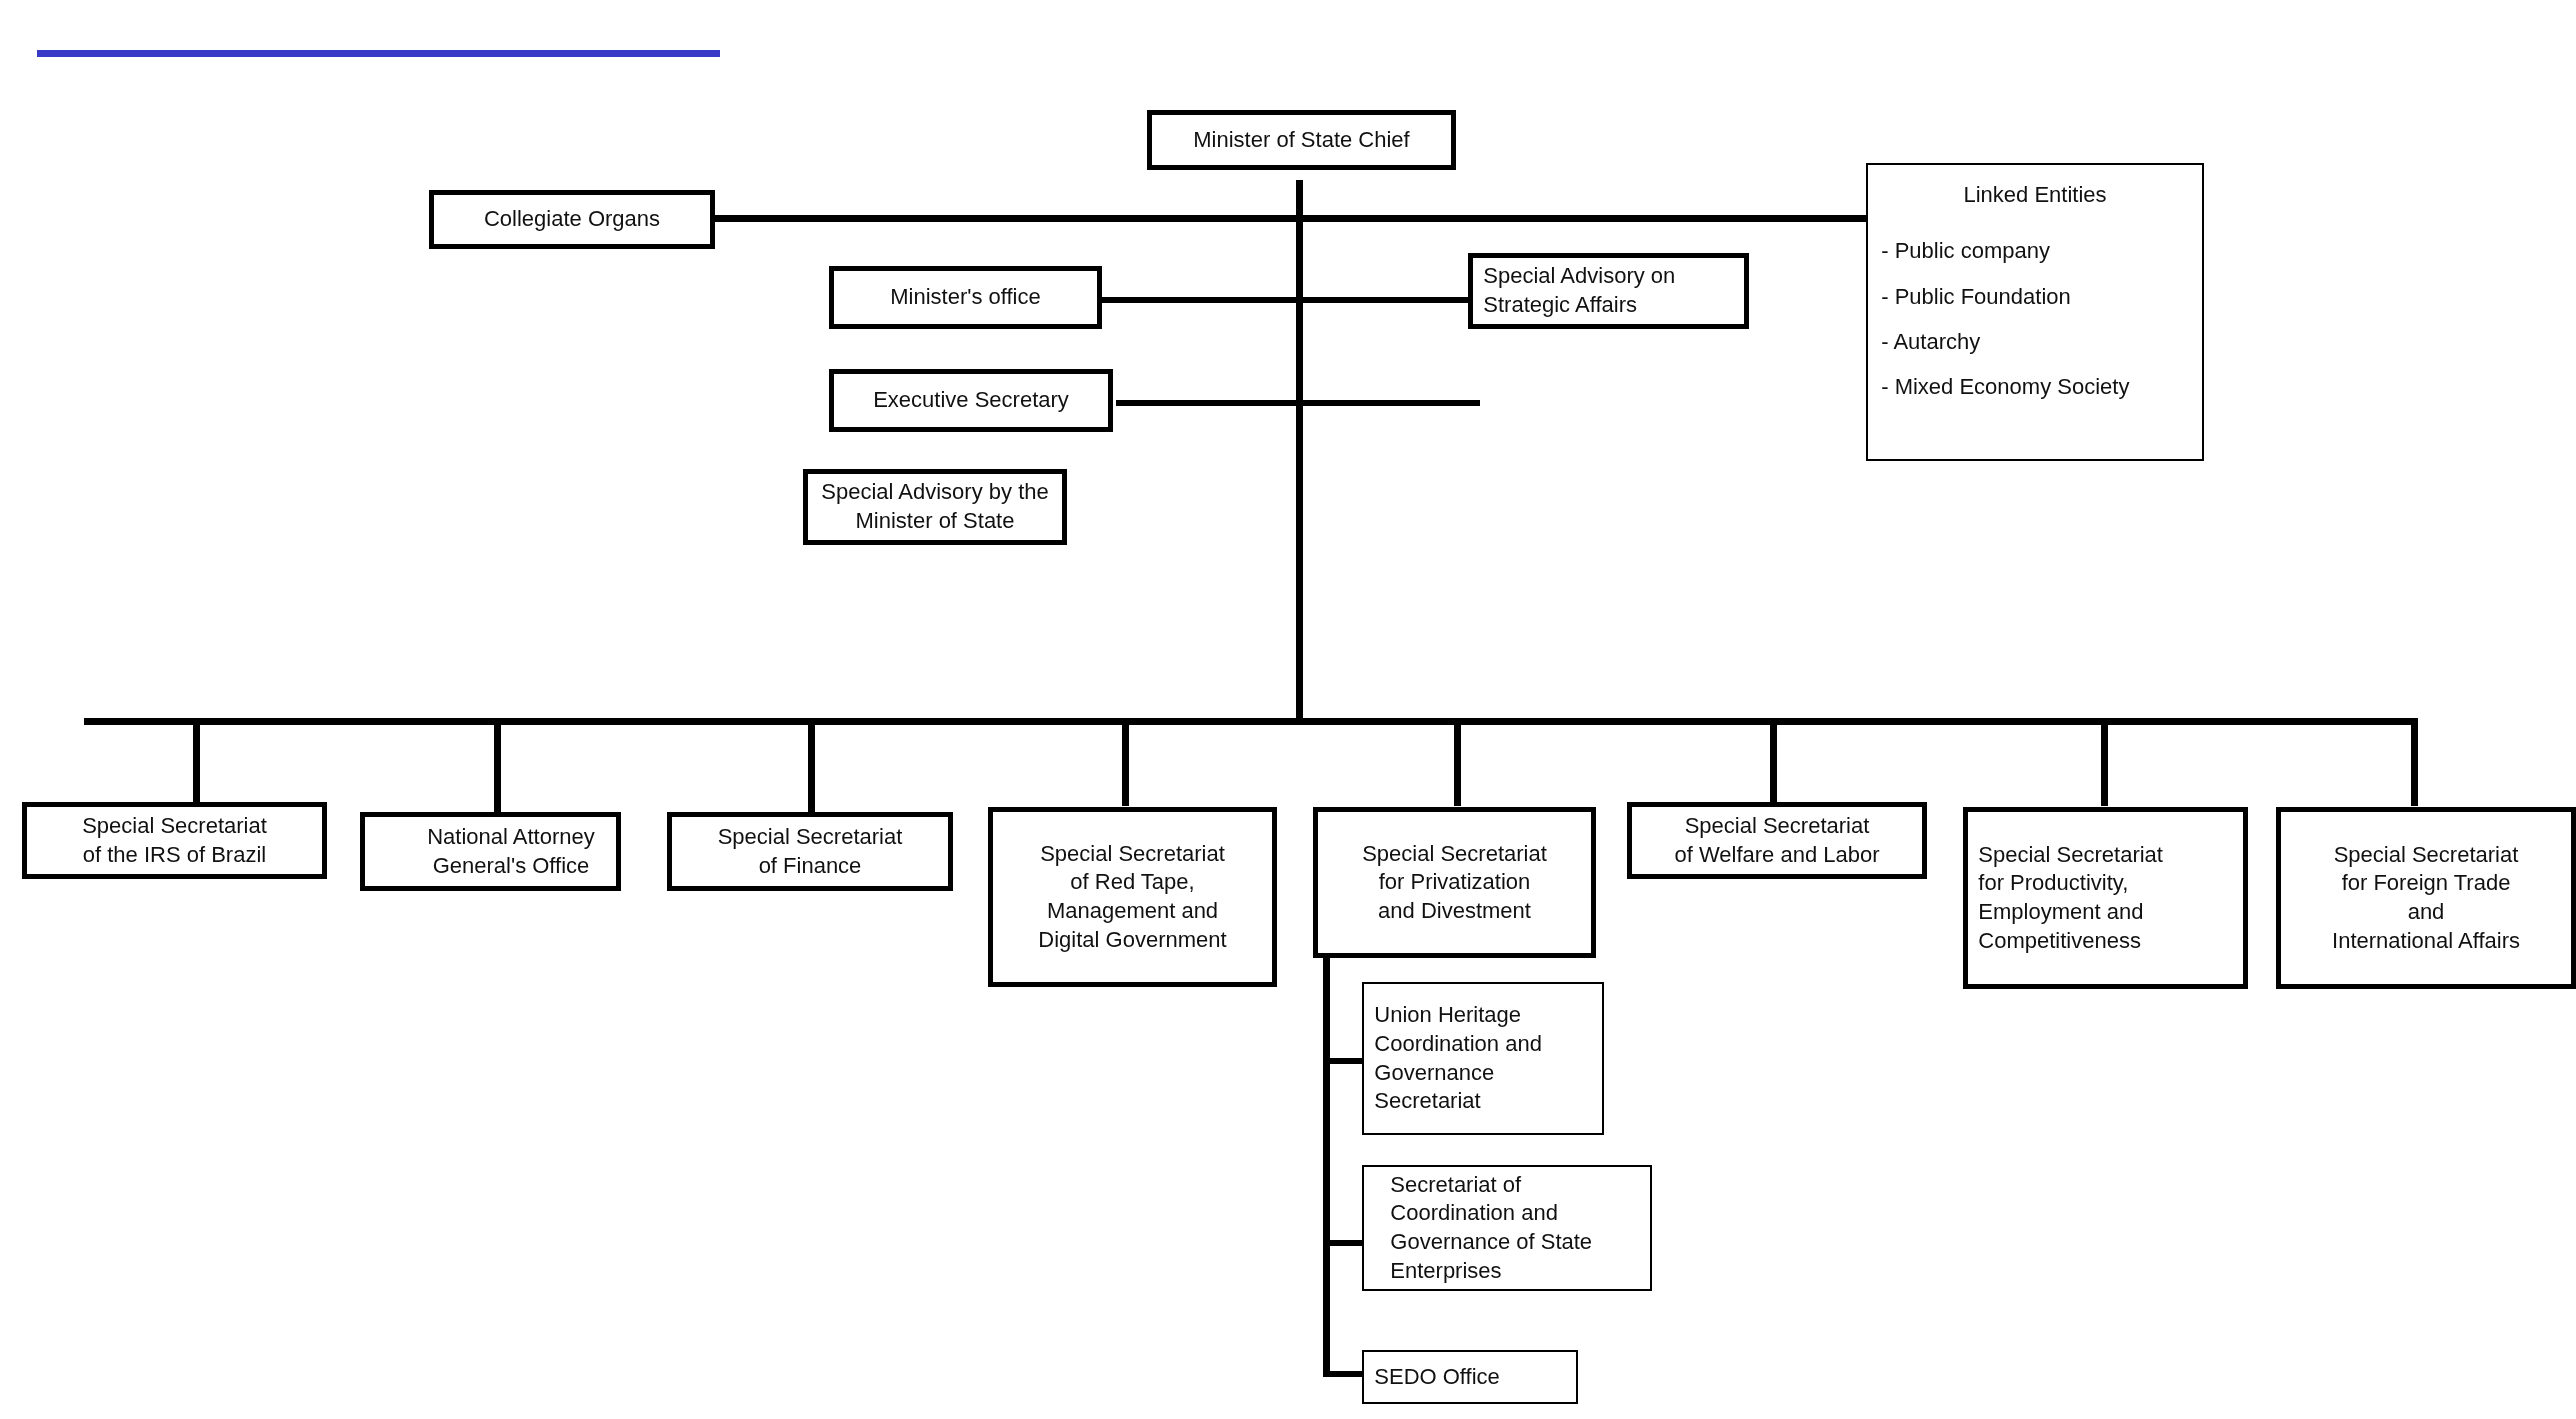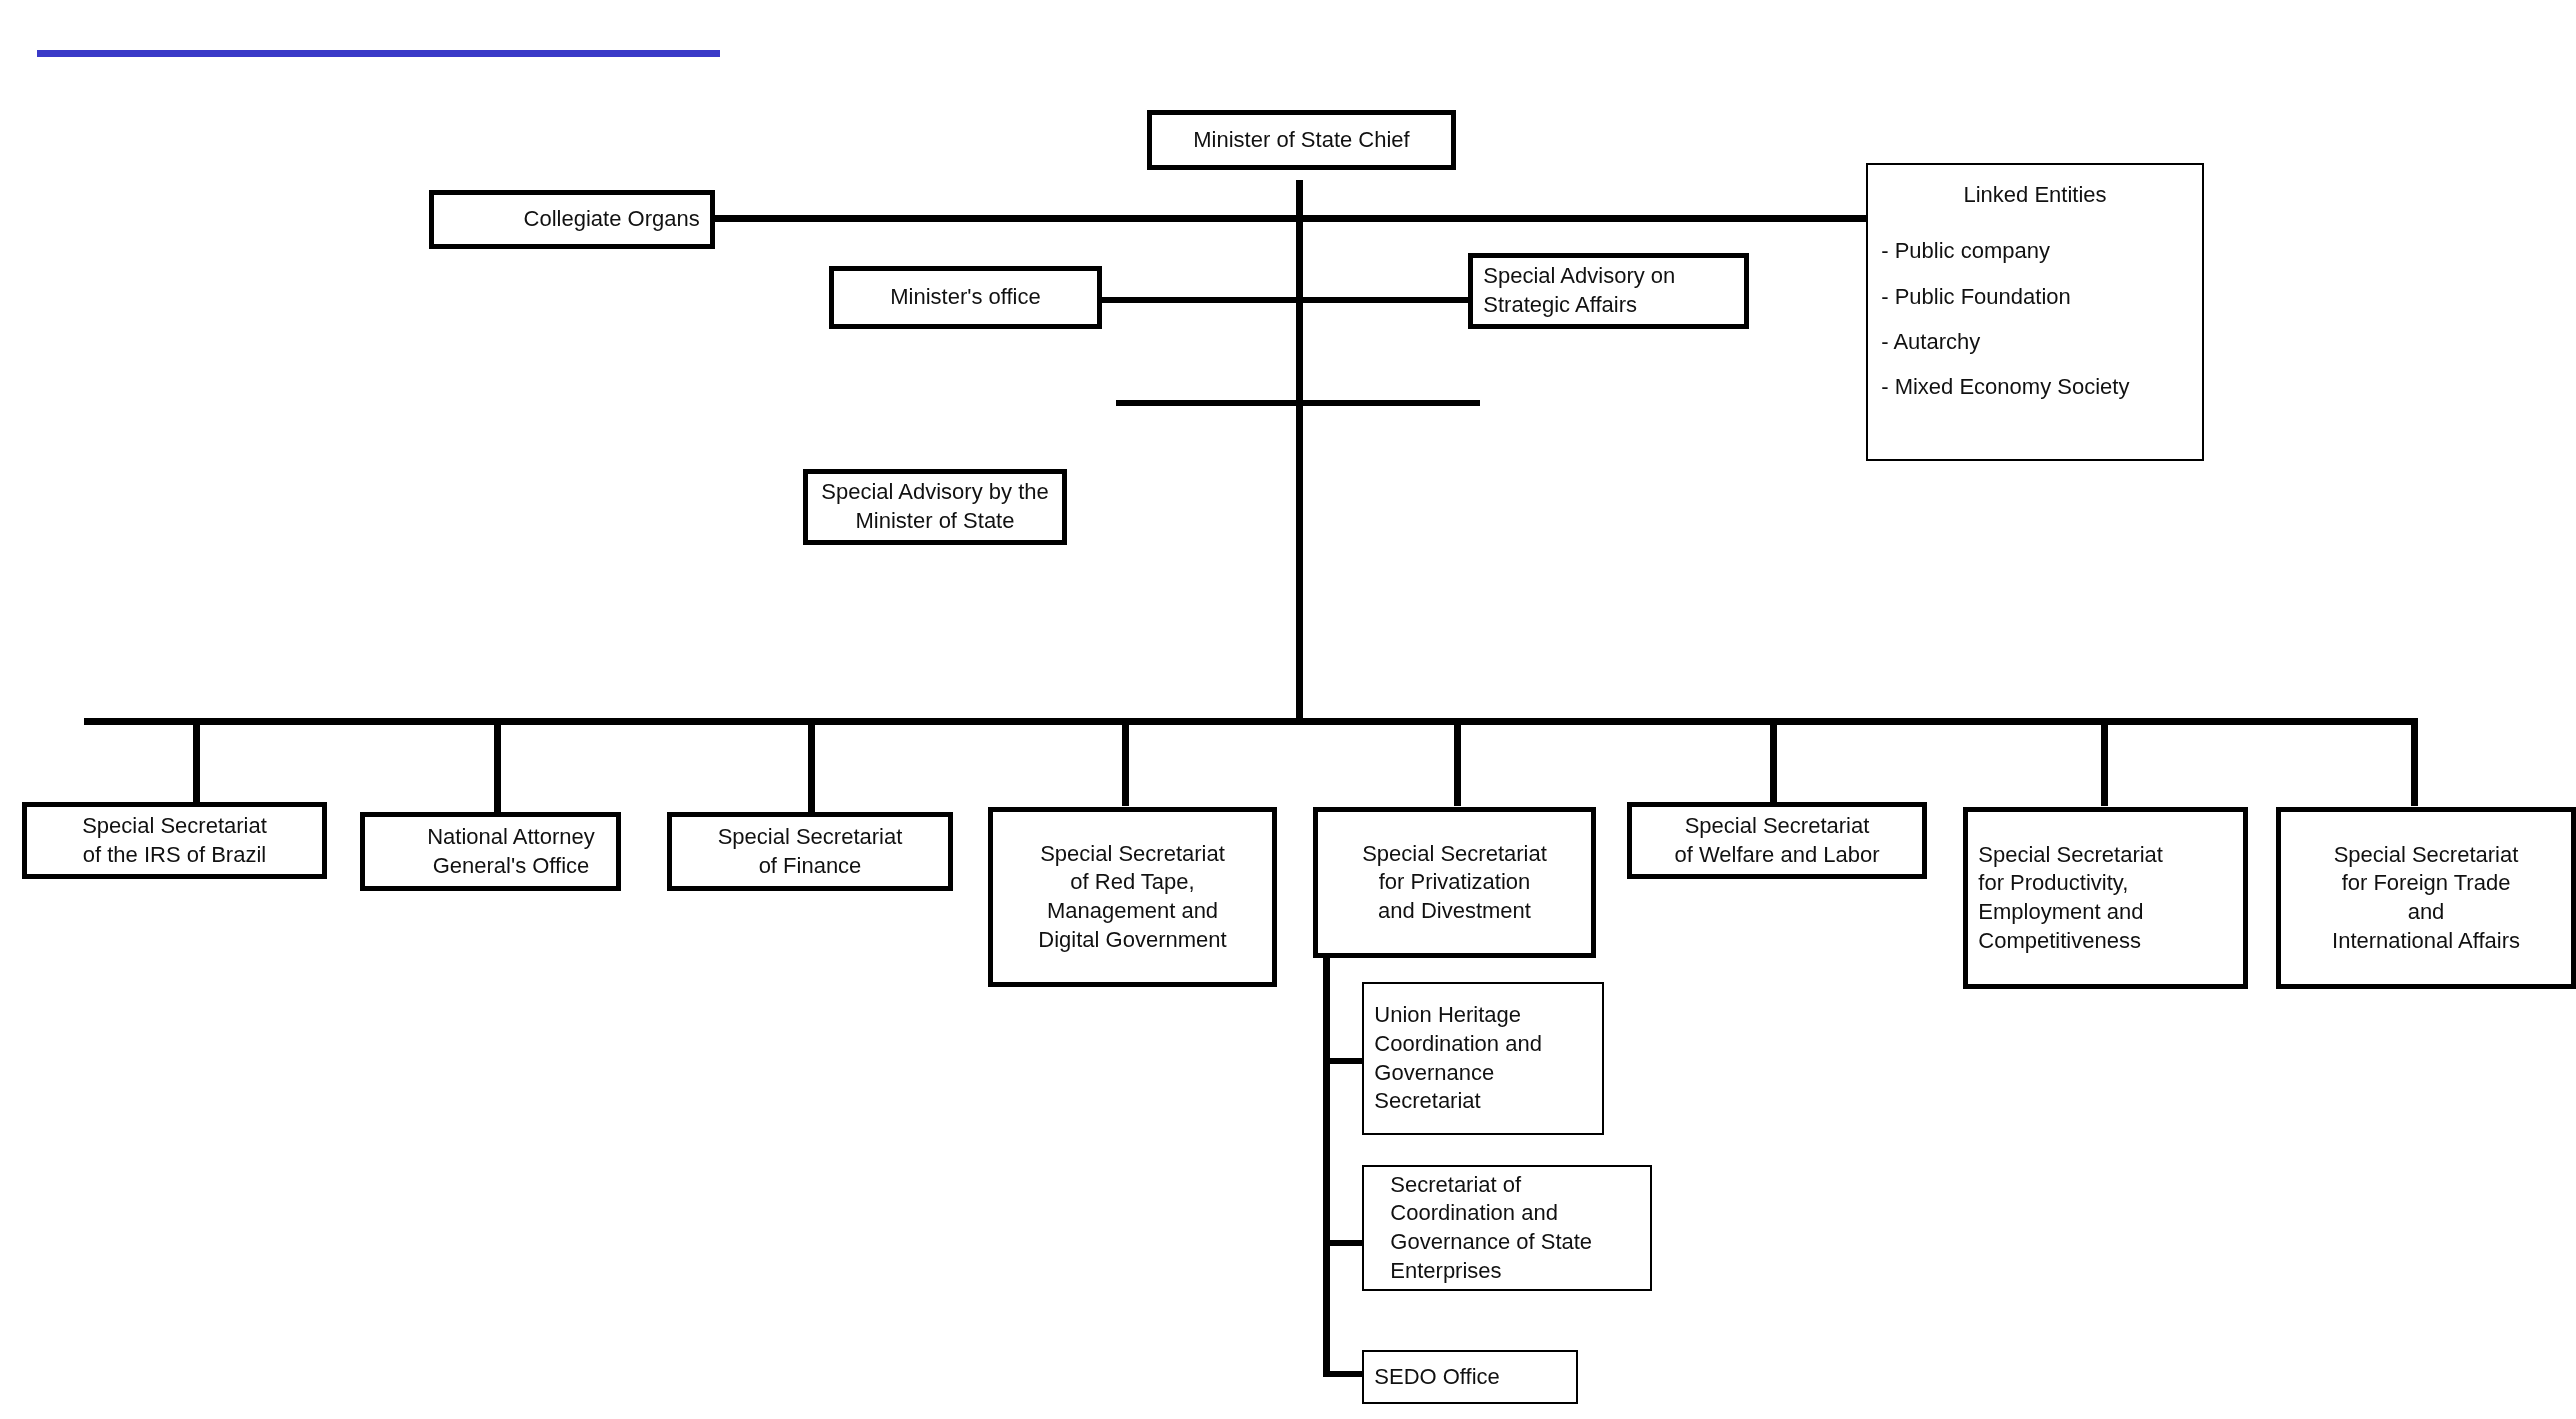--- a/index.html
+++ b/index.html
@@ -98,21 +98,21 @@
 
   <div class="ln" style="left:1323px; top:955px; width:6.6px; height:422px;"></div>
   <div class="ln" style="left:1323px; top:1058px; width:40px; height:5.9px;"></div>
   <div class="ln" style="left:1323px; top:1240px; width:40px; height:5.9px;"></div>
   <div class="ln" style="left:1323px; top:1371px; width:40px; height:5.9px;"></div>
 
   <div class="box thick center" style="left:1147px; top:110px; width:309px; height:60px;">
     <span class="txt">Minister of State Chief</span>
   </div>
 
-  <div class="box thick center" style="left:429px; top:190px; width:286px; height:59px;align-items:flex-end;">
+  <div class="box thick center" style="left:429px; top:190px; width:286px; height:59px;">
     <span class="txt">Collegiate Organs</span>
   </div>
 
   <div class="box thin" style="left:1866px; top:163px; width:338px; height:298px; display:block; padding-top:10px;">
     <div style="text-align:center; font-size:22px; padding:5.9px 0 0 0;">Linked Entities</div>
     <div style="padding:19px 0 0 13.2px; font-size:22px; line-height:2.05;">
       <div>- Public company</div>
       <div>- Public Foundation</div>
       <div>- Autarchy</div>
       <div>- Mixed Economy Society</div>
@@ -121,20 +121,23 @@
 
   <div class="box thick center" style="left:829px; top:266px; width:273px; height:63px;">
     <span class="txt">Minister's office</span>
   </div>
 
   <div class="box thick left" style="left:1468px; top:253px; width:281px; height:76px;">
     <span class="txt">Special Advisory on
 Strategic Affairs</span>
   </div>
 
+  <div class="box thick center" style="left:829px; top:369px; width:284px; height:63px;">
+    <span class="txt">Executive Secretary</span>
+  </div>
 
 
   <div class="box thick center" style="left:803px; top:469px; width:264px; height:76px;">
     <span class="txt">Special Advisory by the
 Minister of State</span>
   </div>
 
   <div class="box thick center" style="left:22px; top:802px; width:305px; height:77px;">
     <span class="txt">Special Secretariat
 of the IRS of Brazil</span>

